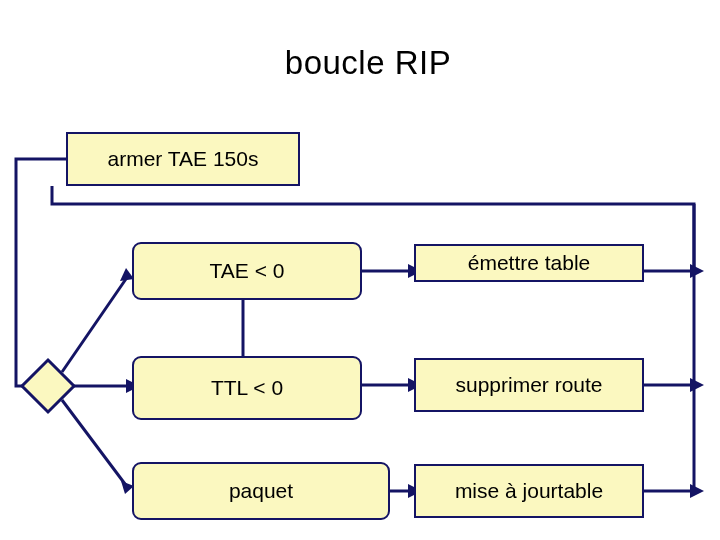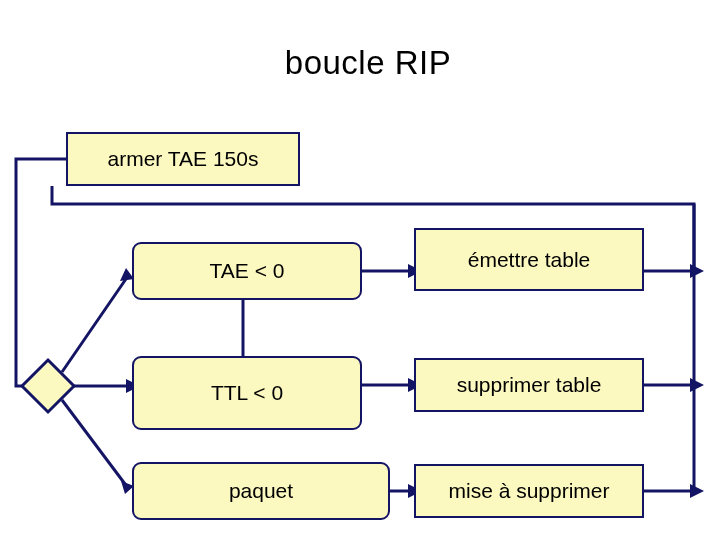--- a/index.html
+++ b/index.html
@@ -101,31 +101,31 @@
 <div class="title">boucle RIP</div>
 
 <div class="node sharp" style="left:66px; top:132px; width:234px; height:54px;text-align:right;">
   <span>armer TAE 150s</span>
 </div>
 
 <div class="node rounded" style="left:132px; top:242px; width:230px; height:58px;">
   <span>TAE &lt; 0</span>
 </div>
 
-<div class="node sharp" style="left:414px; top:228px; width:230px; height:63px;">
+<div class="node sharp" style="left:414px; top:244px; width:230px; height:38px;">
   <span>émettre table</span>
 </div>
 
-<div class="node rounded" style="left:132px; top:356px; width:230px; height:74px;">
+<div class="node rounded" style="left:132px; top:356px; width:230px; height:64px;">
   <span>TTL &lt; 0</span>
 </div>
 
 <div class="node sharp" style="left:414px; top:358px; width:230px; height:54px;">
-  <span>supprimer table</span>
+  <span>supprimer route</span>
 </div>
 
 <div class="node rounded" style="left:132px; top:462px; width:258px; height:58px;">
   <span>paquet</span>
 </div>
 
 <div class="node sharp" style="left:414px; top:464px; width:230px; height:54px;">
-  <span>mise à supprimer</span>
+  <span>mise à jourtable</span>
 </div>
 
 </body></html>

